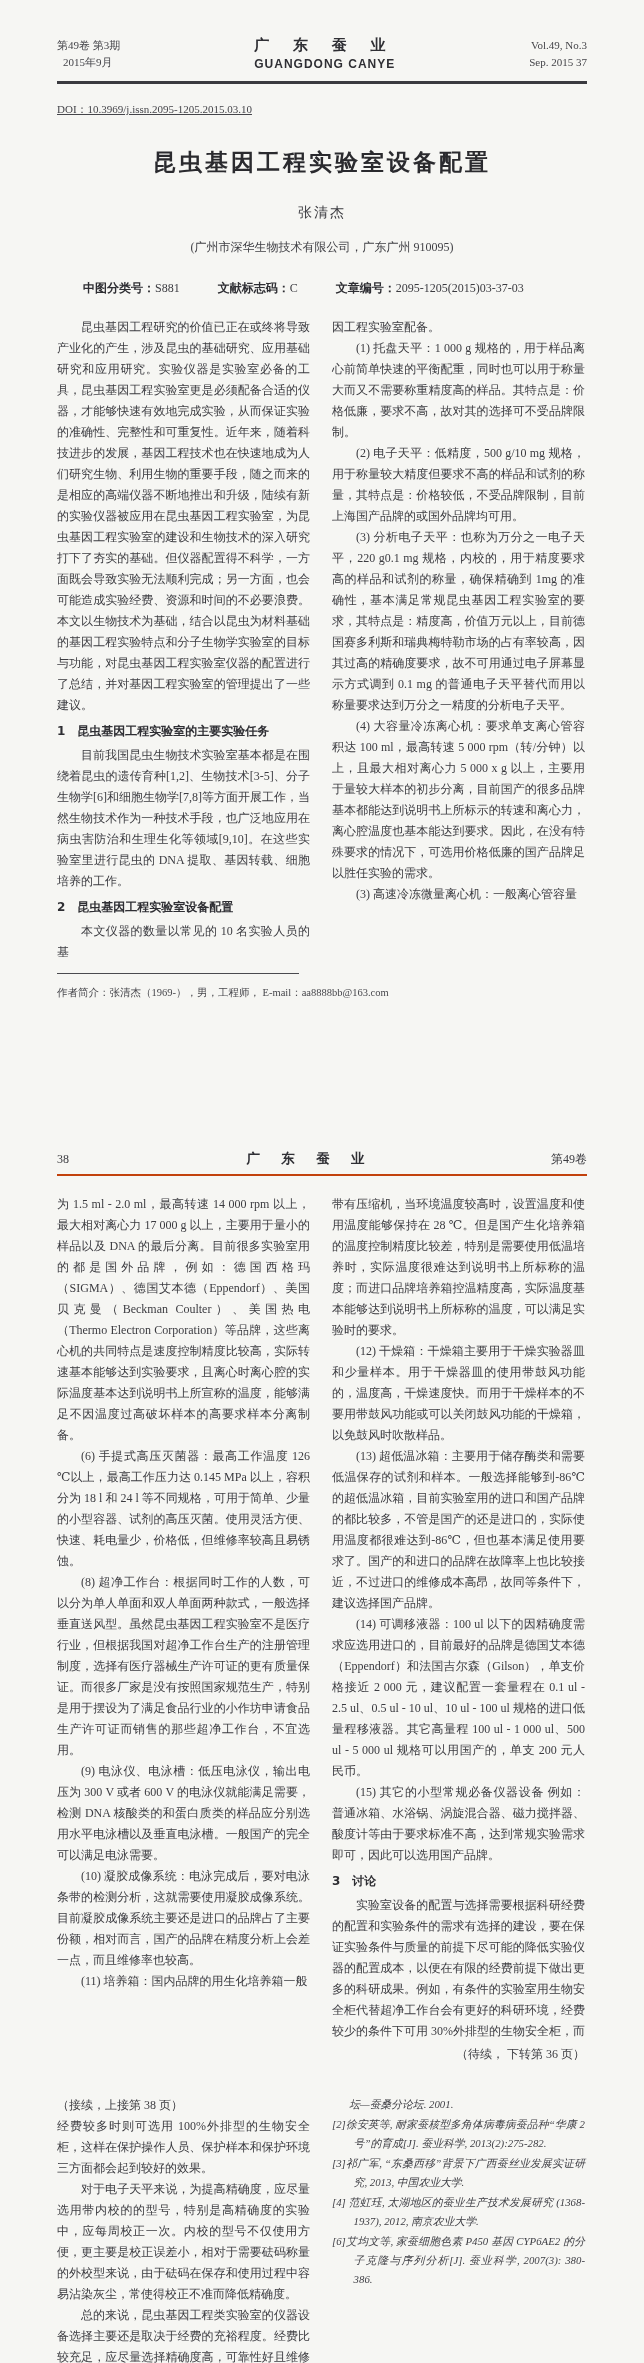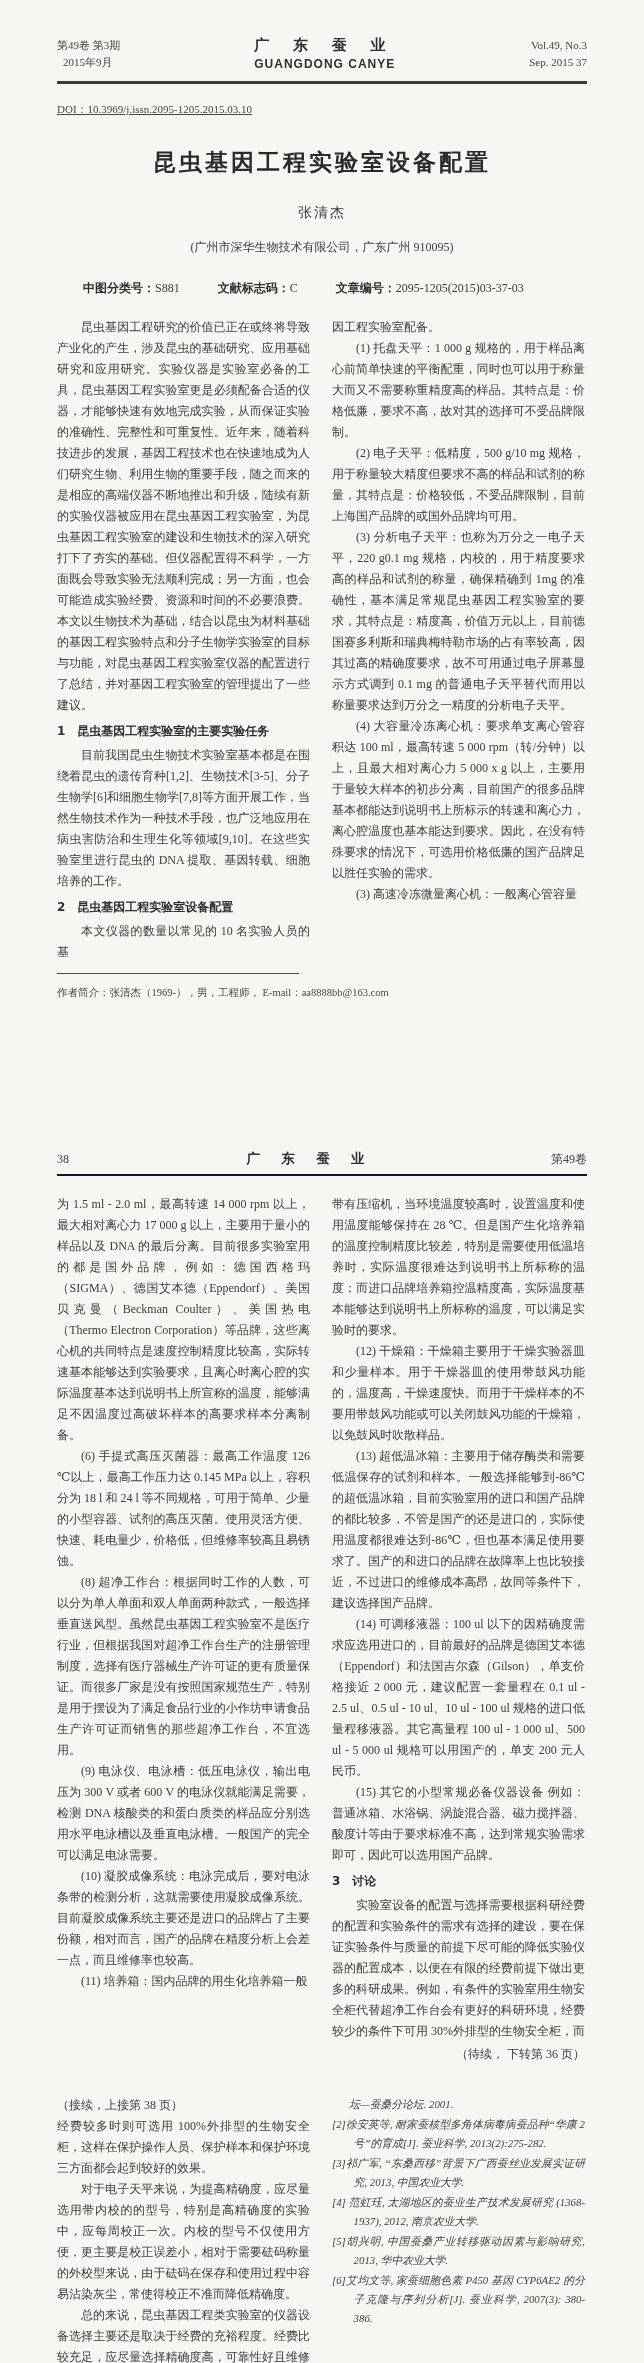--- a/index.html
+++ b/index.html
@@ -48,21 +48,21 @@
   .tobecont{text-align:right !important;margin-top:2px !important;}
 
   
   .fnrule{width:242px;border-bottom:1.5px solid #4a4a4f;margin-top:10px;}
   .footnote{font-size:10.5px;margin-top:12px;color:#47474c;}
 
   
   .page2{margin-top:150px;}
   .p2header{
     display:flex;justify-content:space-between;align-items:baseline;
-    font-size:12px;padding-bottom:6px;border-bottom:2px solid #0f172a;color:#3a3a3f;
+    font-size:12px;padding-bottom:6px;border-bottom:2px solid #c2410c;color:#3a3a3f;
   }
   .p2jname{font-size:13.5px;font-weight:bold;letter-spacing:9px;color:#2f2f34;}
   .page2 .cols{margin-top:18px;}
 
   
   .page3{margin-top:30px;}
   .cont-note{text-indent:0 !important;}
   .ref{
     font-size:10.8px !important;line-height:19px !important;
     font-style:italic;color:#3e3e44;
@@ -163,20 +163,19 @@
         <p>经费较多时则可选用 100%外排型的生物安全柜，这样在保护操作人员、保护样本和保护环境三方面都会起到较好的效果。</p>
         <p class="indent">对于电子天平来说，为提高精确度，应尽量选用带内校的的型号，特别是高精确度的实验中，应每周校正一次。内校的型号不仅使用方便，更主要是校正误差小，相对于需要砝码称量的外校型来说，由于砝码在保存和使用过程中容易沾染灰尘，常使得校正不准而降低精确度。</p>
         <p class="indent">总的来说，昆虫基因工程类实验室的仪器设备选择主要还是取决于经费的充裕程度。经费比较充足，应尽量选择精确度高，可靠性好且维修率低的进口的品牌。这样可以将有限的精力尽可能地集中在科研实验上面，使得昆虫基因工程的发展取得更好的成果。</p>
 
       </div>
       <div class="col refs">
         <p class="ref cont">坛—蚕桑分论坛. 2001.</p>
         <p class="ref">[2]徐安英等, 耐家蚕核型多角体病毒病蚕品种“华康 2 号”的育成[J]. 蚕业科学, 2013(2):275-282.</p>
         <p class="ref">[3]祁广军, “东桑西移”背景下广西蚕丝业发展实证研究, 2013, 中国农业大学.</p>
         <p class="ref">[4] 范虹珏, 太湖地区的蚕业生产技术发展研究 (1368-1937), 2012, 南京农业大学.</p>
-        <p class="ref">[5]胡兴明, 中国蚕桑产业转移驱动因素与影响研究, 2013, 华中农业大学.</p>
         <p class="ref">[6]艾均文等, 家蚕细胞色素 P450 基因 CYP6AE2 的分子克隆与序列分析[J]. 蚕业科学, 2007(3): 380-386.</p>
 
       </div>
     </div>
   </section>
 
 </div>
 
 </body></html>

